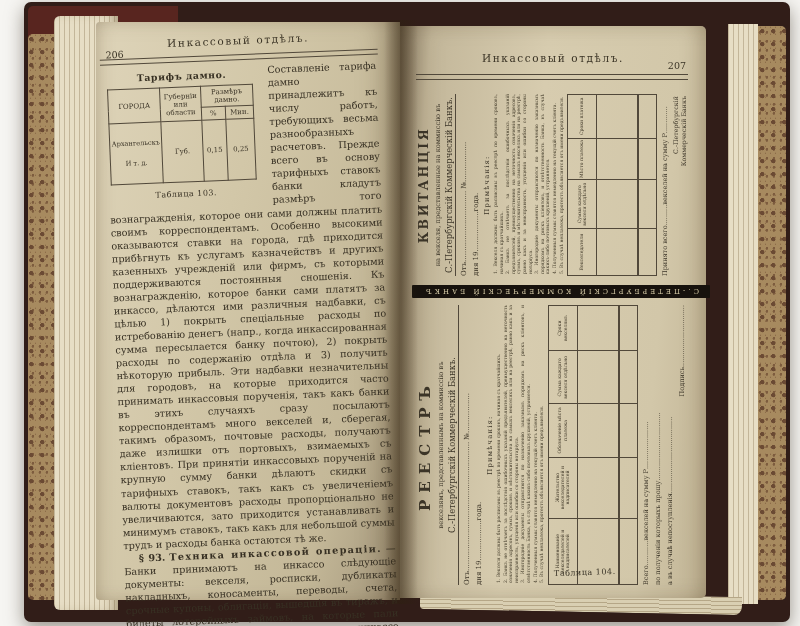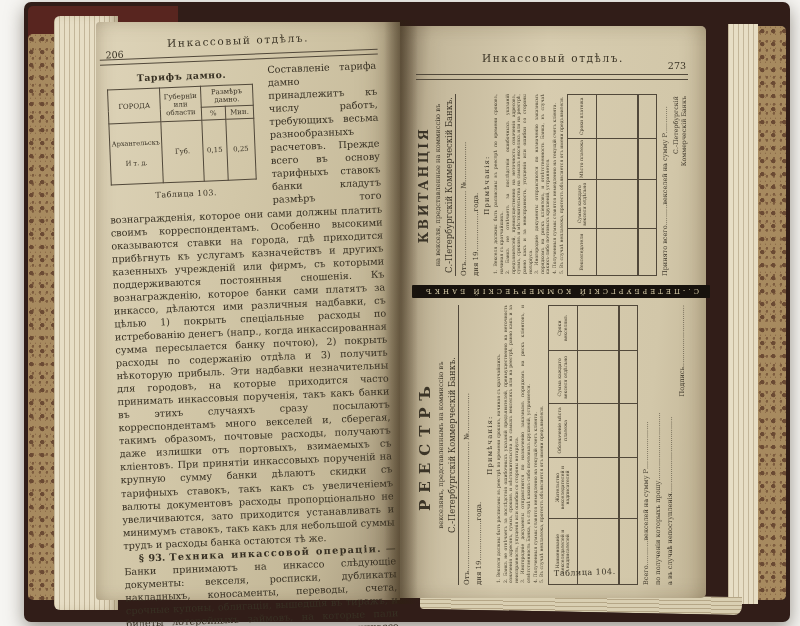--- a/index.html
+++ b/index.html
@@ -133,21 +133,21 @@
         <p class="para ind"><span class="bold">§ 93.</span>
           <span class="spaced">Техника инкассовой операціи.</span>
           <span>— Банки принимаютъ на инкассо слѣдующіе документы: векселя, росписки, дубликаты накладныхъ, коносаменты, переводы, счета, срочные купоны, облигаціи, вышедшія въ тиражъ, и билеты лотерейныхъ займовъ, на которые пали выигрыши. Если на принятыхъ для инкассо документахъ срокъ точно не обозначенъ, то предполагается, что документы должны быть предъявлены банкомъ плательщику немедленно по полученіи ихъ. Документы, принятые банкомъ для полученія по нимъ платежей, носятъ въ банкахъ названіе коммиссіонныхъ. Коммиссіоннымъ называется часто и самый отдѣлъ.</span></p>
 
       </div>
     </div>
   </div>
 
   <div class="page page-right">
     <div class="pr-inner">
-      <span class="pagenum" style="right:14px;top:28px;">273</span>
+      <span class="pagenum" style="right:14px;top:28px;">207</span>
       <div class="runhead" style="top:20px;">Инкассовый отдѣлъ.</div>
       <div class="dblrule" style="top:42px;left:10px;right:12px;"></div>
 
       <div class="form-wrap">
         <div class="form-rot">
 
           <div class="sec sec-reestr">
             <div class="f-title-r">РЕЕСТРЪ</div>
             <div class="f-sub">векселямъ, представленнымъ на коммиссію въ</div>
             <div class="f-bank">С.-Петербургскій Коммерческій Банкъ.</div>

